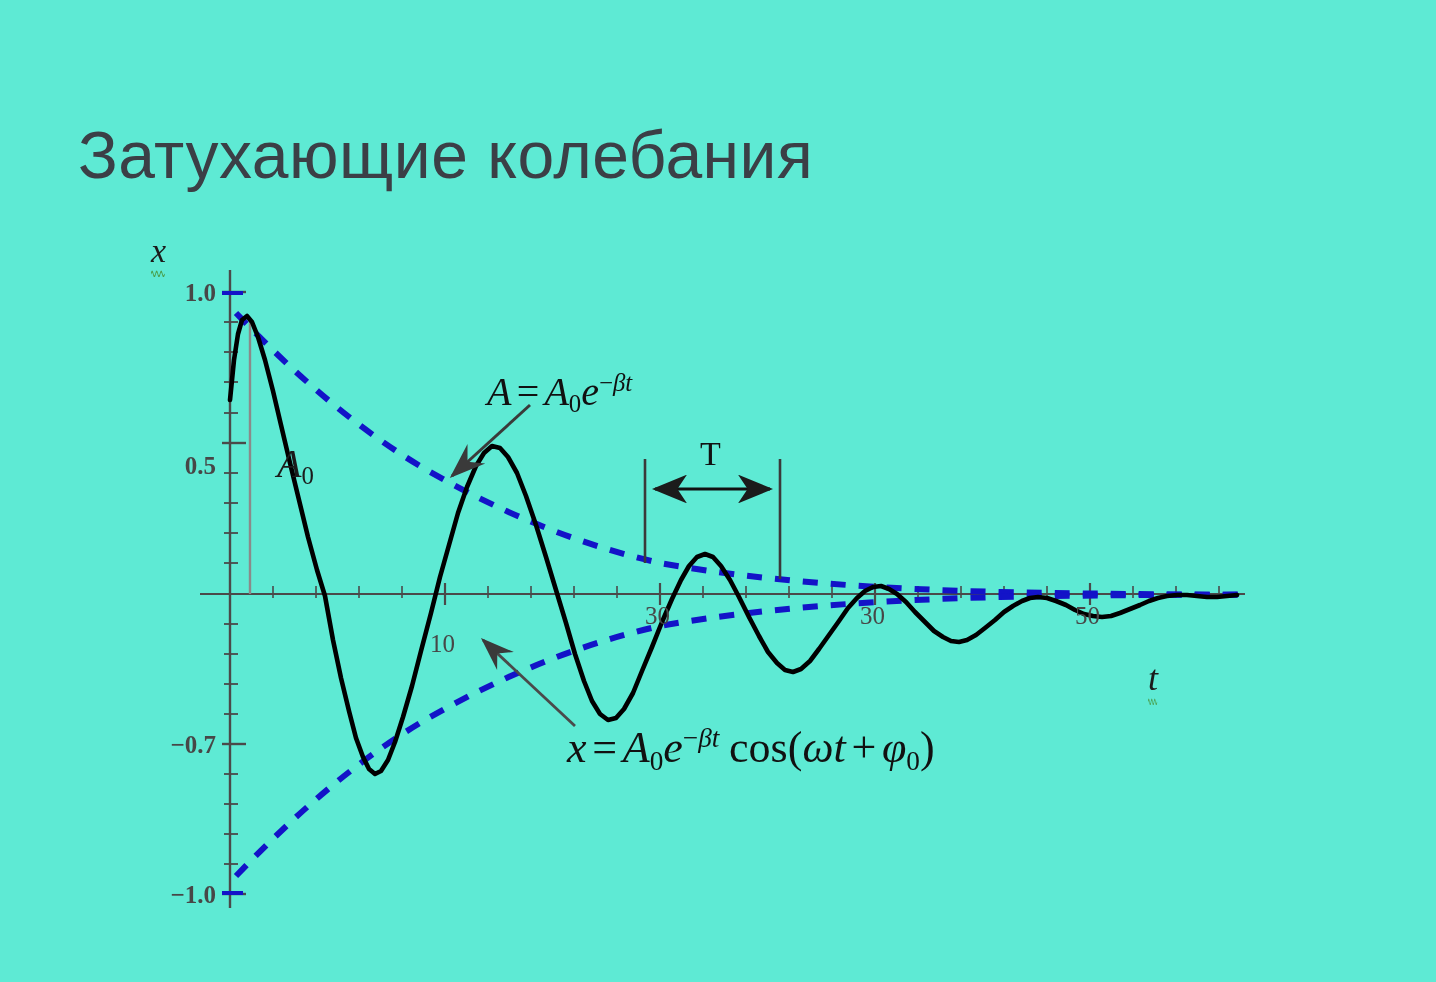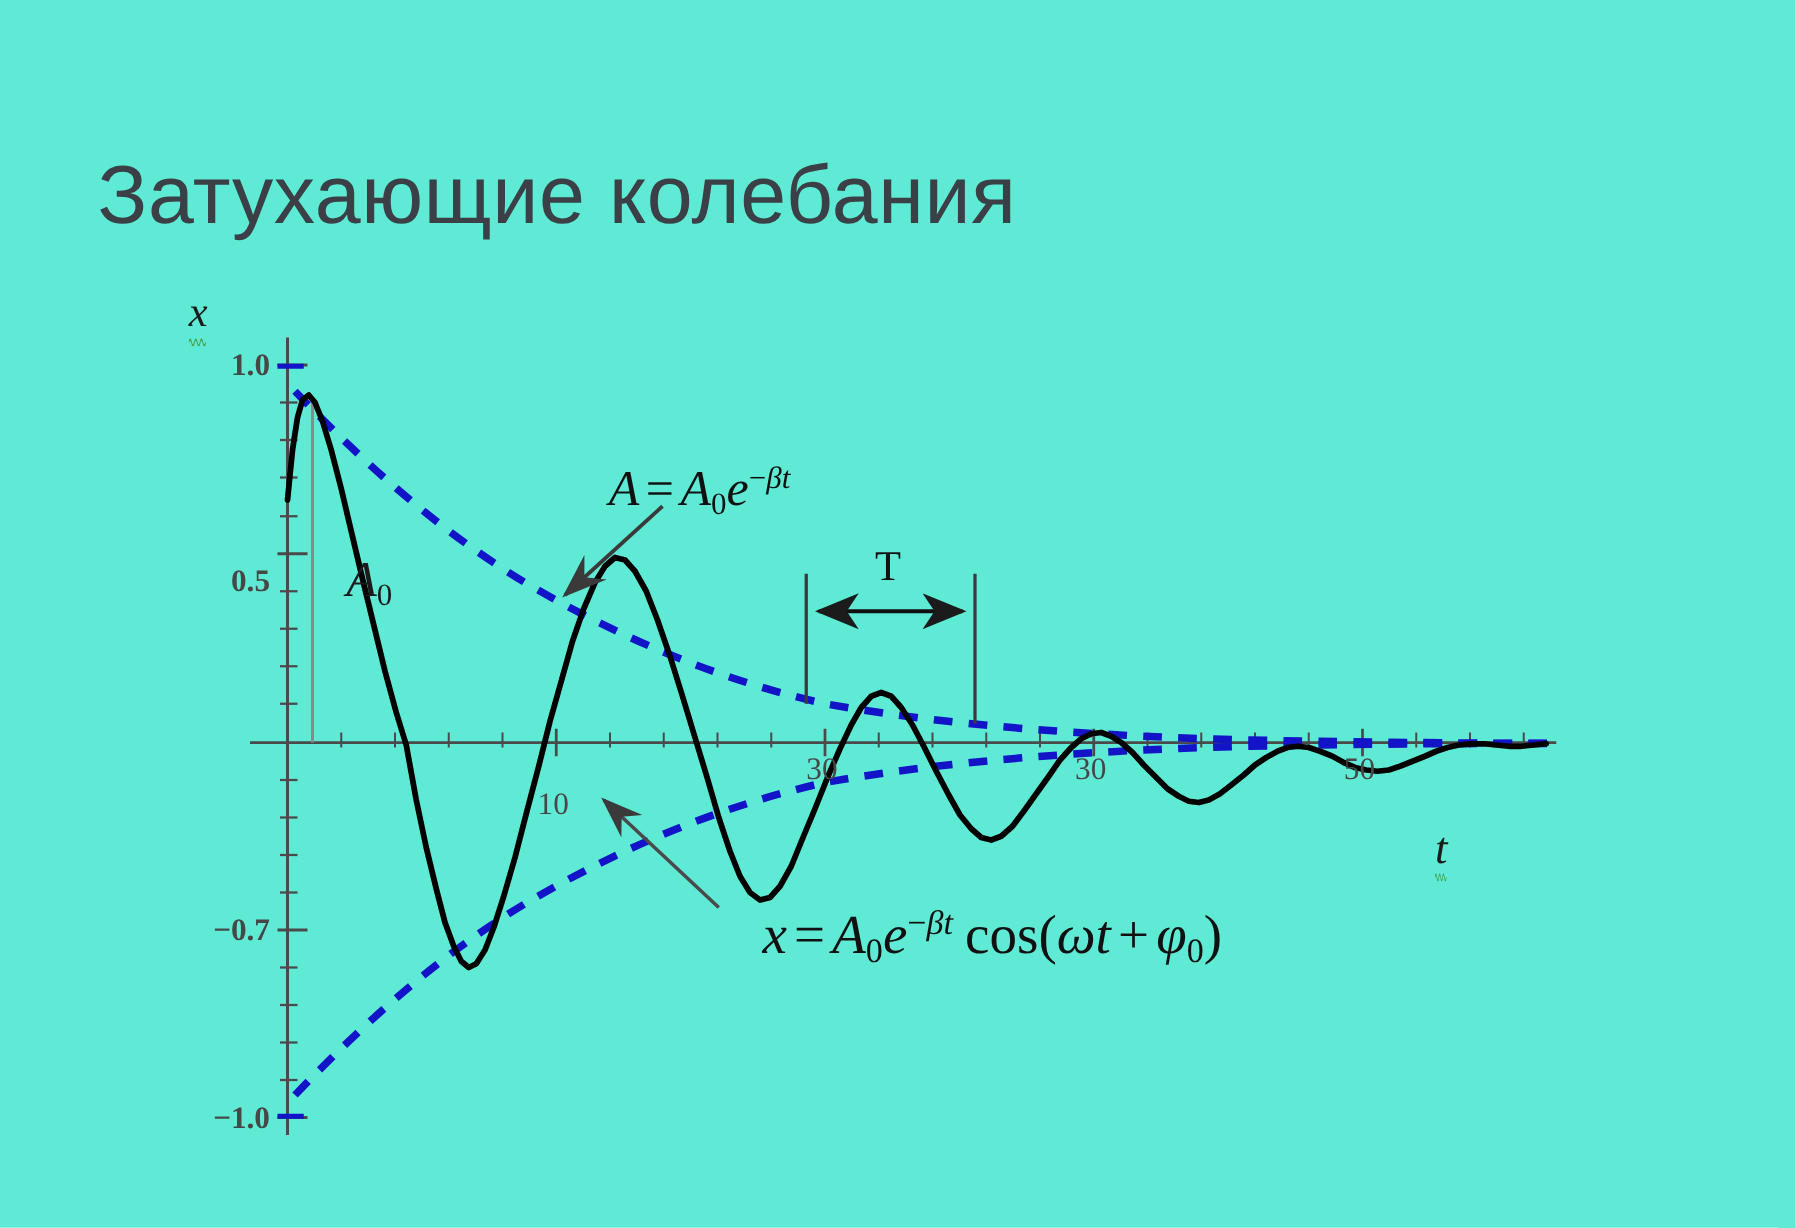--- a/index.html
+++ b/index.html
@@ -78,21 +78,20 @@
 
   #formula-envelope {
     left: 487px;
     top: 371px;
     font-size: 40px;
   }
   #formula-main {
     left: 567px;
     top: 725px;
     font-size: 44px;
-    margin-left: 43px;
   }
   #label-a0 {
     left: 277px;
     top: 444px;
     font-size: 40px;
     color: #1b1b1b;
   }
   #label-T {
     left: 700px;
     top: 437px;

